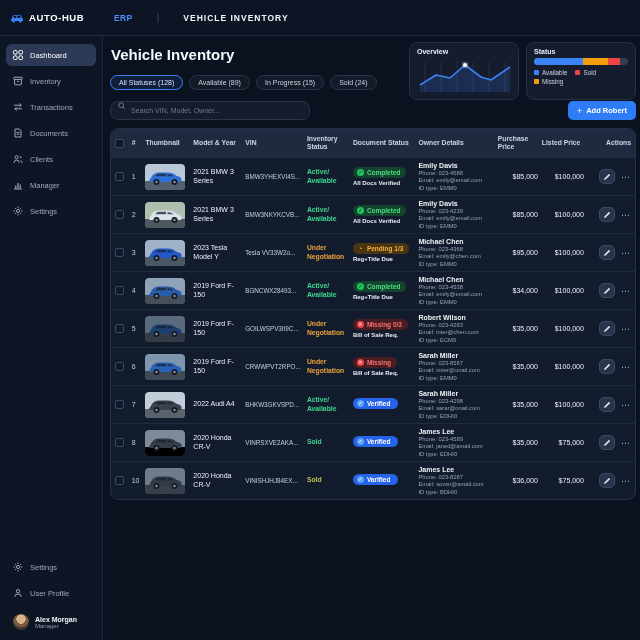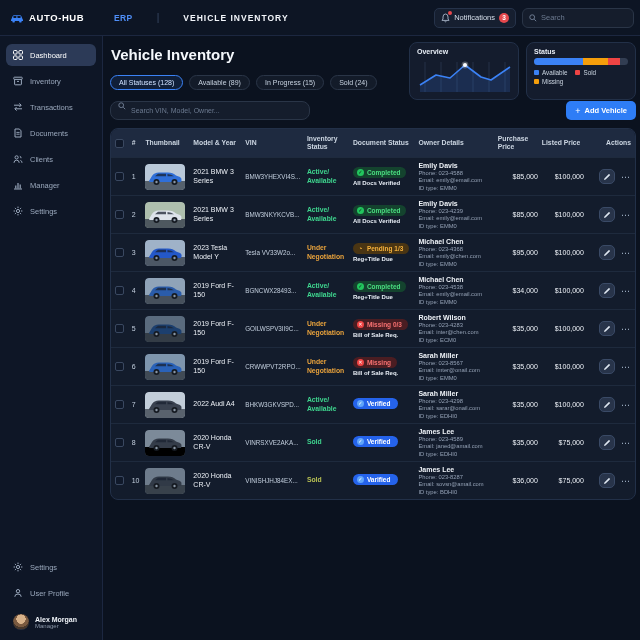--- a/index.html
+++ b/index.html
@@ -135,42 +135,20 @@
           <circle cx="10.4" cy="8.4" r="1.2" fill="#3b82f6"></circle>
         </svg>
     </span>
     <span class="brand-name">AUTO-HUB</span>
   </div>
   <div class="crumbs">
     <span class="crumb-app">ERP</span>
     <span class="crumb-sep">|</span>
     <span class="crumb-page">VEHICLE INVENTORY</span>
   </div>
-  <div class="top-right">
-    <div class="notif">
-      <span class="bell-wrap">
-        <svg width="9" height="10" viewBox="0 0 9 10">
-            <path d="M4.5 1 Q7 1 7 4 L7 6 L8 7.4 L1 7.4 L2 6 L2 4 Q2 1 4.5 1 Z" fill="none" stroke="#aab7c9" stroke-width=".9"></path>
-            <path d="M3.6 8.3 Q4.5 9.3 5.4 8.3" fill="none" stroke="#aab7c9" stroke-width=".9"></path>
-          </svg>
-        <span class="bell-dot"></span>
-      </span>
-      <span class="notif-label">Notifications</span>
-      <span class="badge">3</span>
-    </div>
-    <div class="top-search">
-      <span>
-        <svg width="8" height="8" viewBox="0 0 8 8">
-            <circle cx="3.2" cy="3.2" r="2.4" fill="none" stroke="#6c7a90" stroke-width="1"></circle>
-            <line x1="5.2" y1="5.2" x2="7.2" y2="7.2" stroke="#6c7a90" stroke-width="1"></line>
-          </svg>
-      </span>
-      <input placeholder="Search" style="">
-    </div>
-  </div>
 </div>
 
 <div class="sidebar">
   <div class="side-item active">
     <span>
         <svg width="10" height="10" viewBox="0 0 10 10">
           <rect x="0.5" y="0.5" width="3.6" height="3.6" rx="1" fill="none" stroke="currentColor" stroke-width="1"></rect>
           <rect x="5.9" y="0.5" width="3.6" height="3.6" rx="1" fill="none" stroke="currentColor" stroke-width="1"></rect>
           <rect x="0.5" y="5.9" width="3.6" height="3.6" rx="1" fill="none" stroke="currentColor" stroke-width="1"></rect>
           <rect x="5.9" y="5.9" width="3.6" height="3.6" rx="1" fill="none" stroke="currentColor" stroke-width="1"></rect>
@@ -342,21 +320,21 @@
       <span>
         <svg width="8" height="8" viewBox="0 0 8 8">
             <circle cx="3.2" cy="3.2" r="2.4" fill="none" stroke="#6c7a90" stroke-width="1"></circle>
             <line x1="5.2" y1="5.2" x2="7.2" y2="7.2" stroke="#6c7a90" stroke-width="1"></line>
           </svg>
       </span>
       <input placeholder="Search VIN, Model, Owner..." style="">
     </div>
     <button class="add-btn">
       <span class="add-plus">+</span>
-      <span>Add Vehicle</span>
+      <span>Add Robert</span>
     </button>
   </div>
 
   <div class="table-card">
     <div class="trow thead">
       <span class="cell col-cb">
           <span class="cb"></span>
         </span>
       <span class="cell col-num">#</span>
       <span class="cell col-thumb thead-label">Thumbnail</span>

